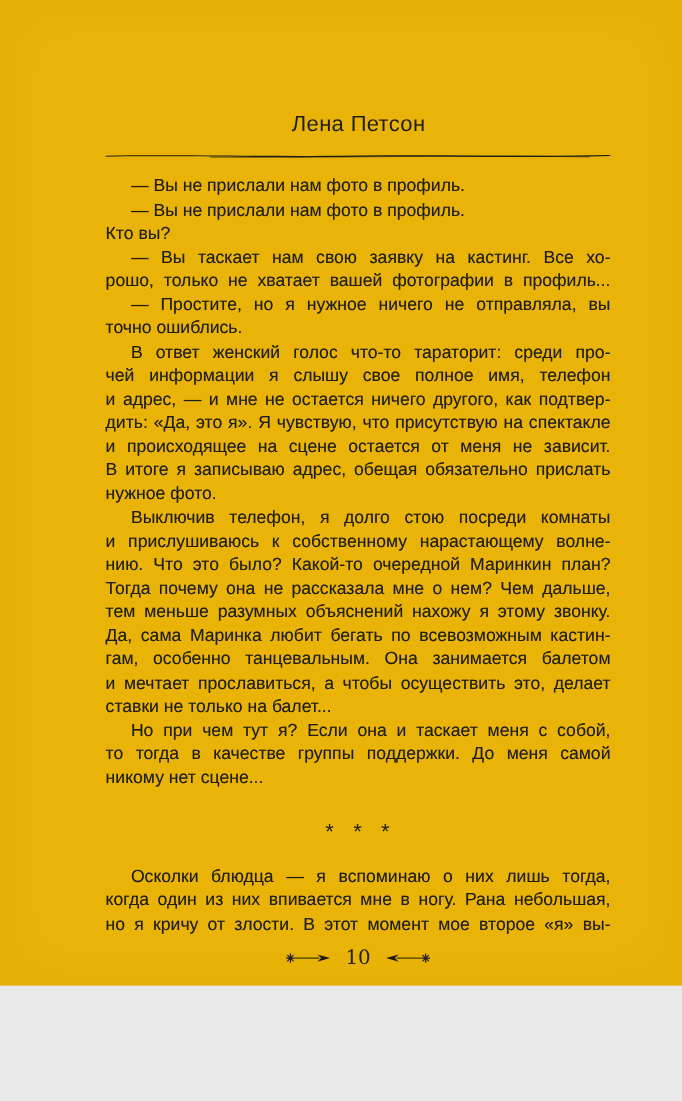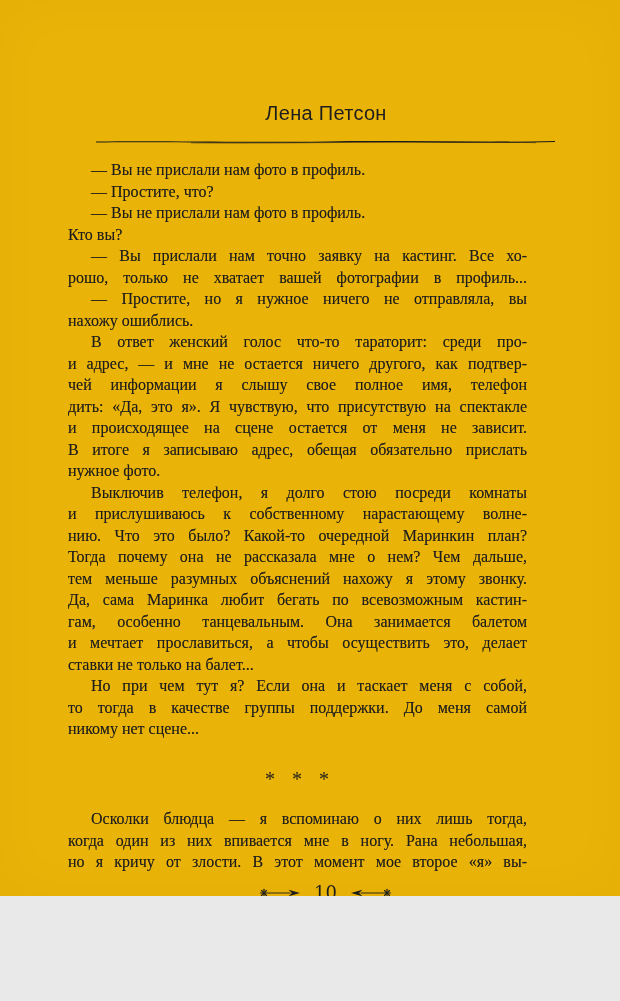--- a/index.html
+++ b/index.html
@@ -28,25 +28,24 @@
     letter-spacing: 0.3px;
     font-weight: 400;
     text-align: center;
   }
   .rule-wrap {
     margin: 13px 64px 0 96px;
     height: 7px;
   }
   .rule-wrap svg { display: block; }
   .page-body {
-    margin: 14px 64px 0 68px;
+    margin: 14px 64px 0 96px;
     width: 459px;
     font-size: 16px;
     line-height: 21.5px;
-    font-family: Liberation Serif, serif;
   }
   .para { margin: 0; }
   .line {
     text-align: left;
     white-space: normal;
     text-shadow: 0 0 0.4px rgba(20,20,20,0.45);
   }
   .line.just {
     text-align: justify;
     text-align-last: justify;
@@ -90,40 +89,37 @@
         <path d="M95 4.9 C210 5.9 330 2.3 440 4.7" stroke="#1c1c1c" stroke-width="0.6" fill="none" opacity="0.85"></path>
       </svg>
     </div>
   </div>
 
   <div class="page-body">
       <div class="para">
         <div class="line first">— Вы не прислали нам фото в профиль.</div>
       </div>
       <div class="para">
-        <div class="line first">— Простите, что?</div>
-      </div>
-      <div class="para">
         <div class="line first">— Вы не прислали нам фото в профиль.</div>
       </div>
       <div class="para">
         <div class="line">Кто вы?</div>
       </div>
       <div class="para">
-        <div class="line just first">— Вы прислали нам точно заявку на кастинг. Все хо-</div>
+        <div class="line just first">— Вы таскает нам свою заявку на кастинг. Все хо-</div>
         <div class="line just">рошо, только не хватает вашей фотографии в профиль...</div>
       </div>
       <div class="para">
         <div class="line just first">— Простите, но я нужное ничего не отправляла, вы</div>
-        <div class="line">нахожу ошиблись.</div>
+        <div class="line">точно ошиблись.</div>
       </div>
       <div class="para">
         <div class="line just first">В ответ женский голос что-то тараторит: среди про-</div>
+        <div class="line just">чей информации я слышу свое полное имя, телефон</div>
         <div class="line just">и адрес, — и мне не остается ничего другого, как подтвер-</div>
-        <div class="line just">чей информации я слышу свое полное имя, телефон</div>
         <div class="line just">дить: «Да, это я». Я чувствую, что присутствую на спектакле</div>
         <div class="line just">и происходящее на сцене остается от меня не зависит.</div>
         <div class="line just">В итоге я записываю адрес, обещая обязательно прислать</div>
         <div class="line">нужное фото.</div>
       </div>
       <div class="para">
         <div class="line just first">Выключив телефон, я долго стою посреди комнаты</div>
         <div class="line just">и прислушиваюсь к собственному нарастающему волне-</div>
         <div class="line just">нию. Что это было? Какой-то очередной Маринкин план?</div>
         <div class="line just">Тогда почему она не рассказала мне о нем? Чем дальше,</div>

